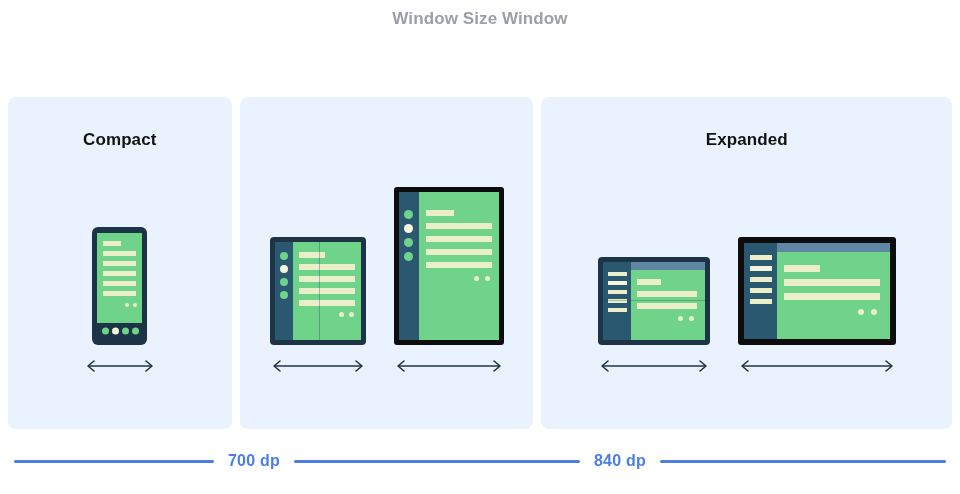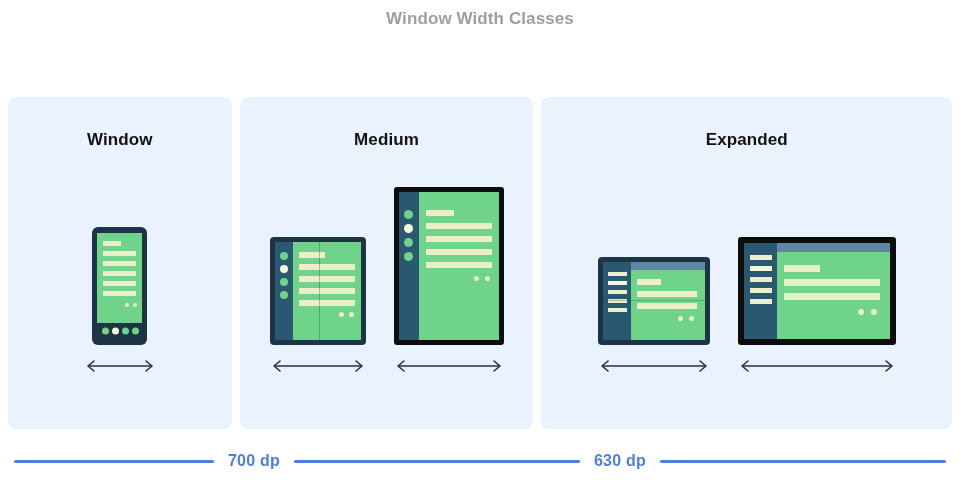--- a/index.html
+++ b/index.html
@@ -181,27 +181,27 @@
     letter-spacing: 0.2px;
   }
   .seg-a { width: 200px; }
   .seg-b { flex: 1; }
   .seg-c { flex: 1; }
 </style>
 </head>
 <body>
 
 <div class="header">
-  <div class="subtitle">Window Width Classes</div>
+  <div class="subtitle">Window Size Window</div>
 </div>
 
 <div class="panels">
 
   <div class="panel compact">
-    <div class="panel-title">Window</div>
+    <div class="panel-title">Compact</div>
 
     <div class="device-row">
       <div class="device-col">
 
         <div class="bezel bezel-navy" style="width:55px;height:118px;border-radius:6px;">
           <div class="screen" style="left:5px;top:6px;right:5px;bottom:6px;">
             <div class="bar" style="left:6px;top:8px;width:18px;height:5px;"></div>
             <div class="bar" style="left:6px;top:18px;width:33px;height:5px;"></div>
             <div class="bar" style="left:6px;top:28px;width:33px;height:5px;"></div>
             <div class="bar" style="left:6px;top:38px;width:33px;height:5px;"></div>
@@ -221,21 +221,20 @@
         <svg class="arrow" width="72" height="14" viewBox="0 0 72 14">
           <line x1="5" y1="7" x2="67" y2="7" stroke="#1d3446" stroke-width="1.6"></line>
           <polyline points="10,2 4,7 10,12" fill="none" stroke="#1d3446" stroke-width="1.6" stroke-linecap="round" stroke-linejoin="round"></polyline>
           <polyline points="62,2 68,7 62,12" fill="none" stroke="#1d3446" stroke-width="1.6" stroke-linecap="round" stroke-linejoin="round"></polyline>
         </svg>
       </div>
     </div>
   </div>
 
   <div class="panel medium">
-    <div class="panel-title">Medium</div>
 
     <div class="device-row">
 
       <div class="device-col">
         <div class="bezel bezel-navy" style="width:96px;height:108px;border-radius:4px;">
           <div class="screen" style="left:5px;top:5px;right:5px;bottom:5px;">
             <div class="rail" style="width:18px;">
               <div class="rail-dot" style="left:5px;top:10px;width:8px;height:8px;"></div>
               <div class="rail-dot sel" style="left:5px;top:23px;width:8px;height:8px;"></div>
               <div class="rail-dot" style="left:5px;top:36px;width:8px;height:8px;"></div>
@@ -345,16 +344,16 @@
     </div>
   </div>
 
 </div>
 
 <div class="legend">
   <div class="legend-row">
     <div class="legend-line seg-a"></div>
     <div class="legend-label">700 dp</div>
     <div class="legend-line seg-b"></div>
-    <div class="legend-label">630 dp</div>
+    <div class="legend-label">840 dp</div>
     <div class="legend-line seg-c"></div>
   </div>
 </div>
 
 </body></html>

